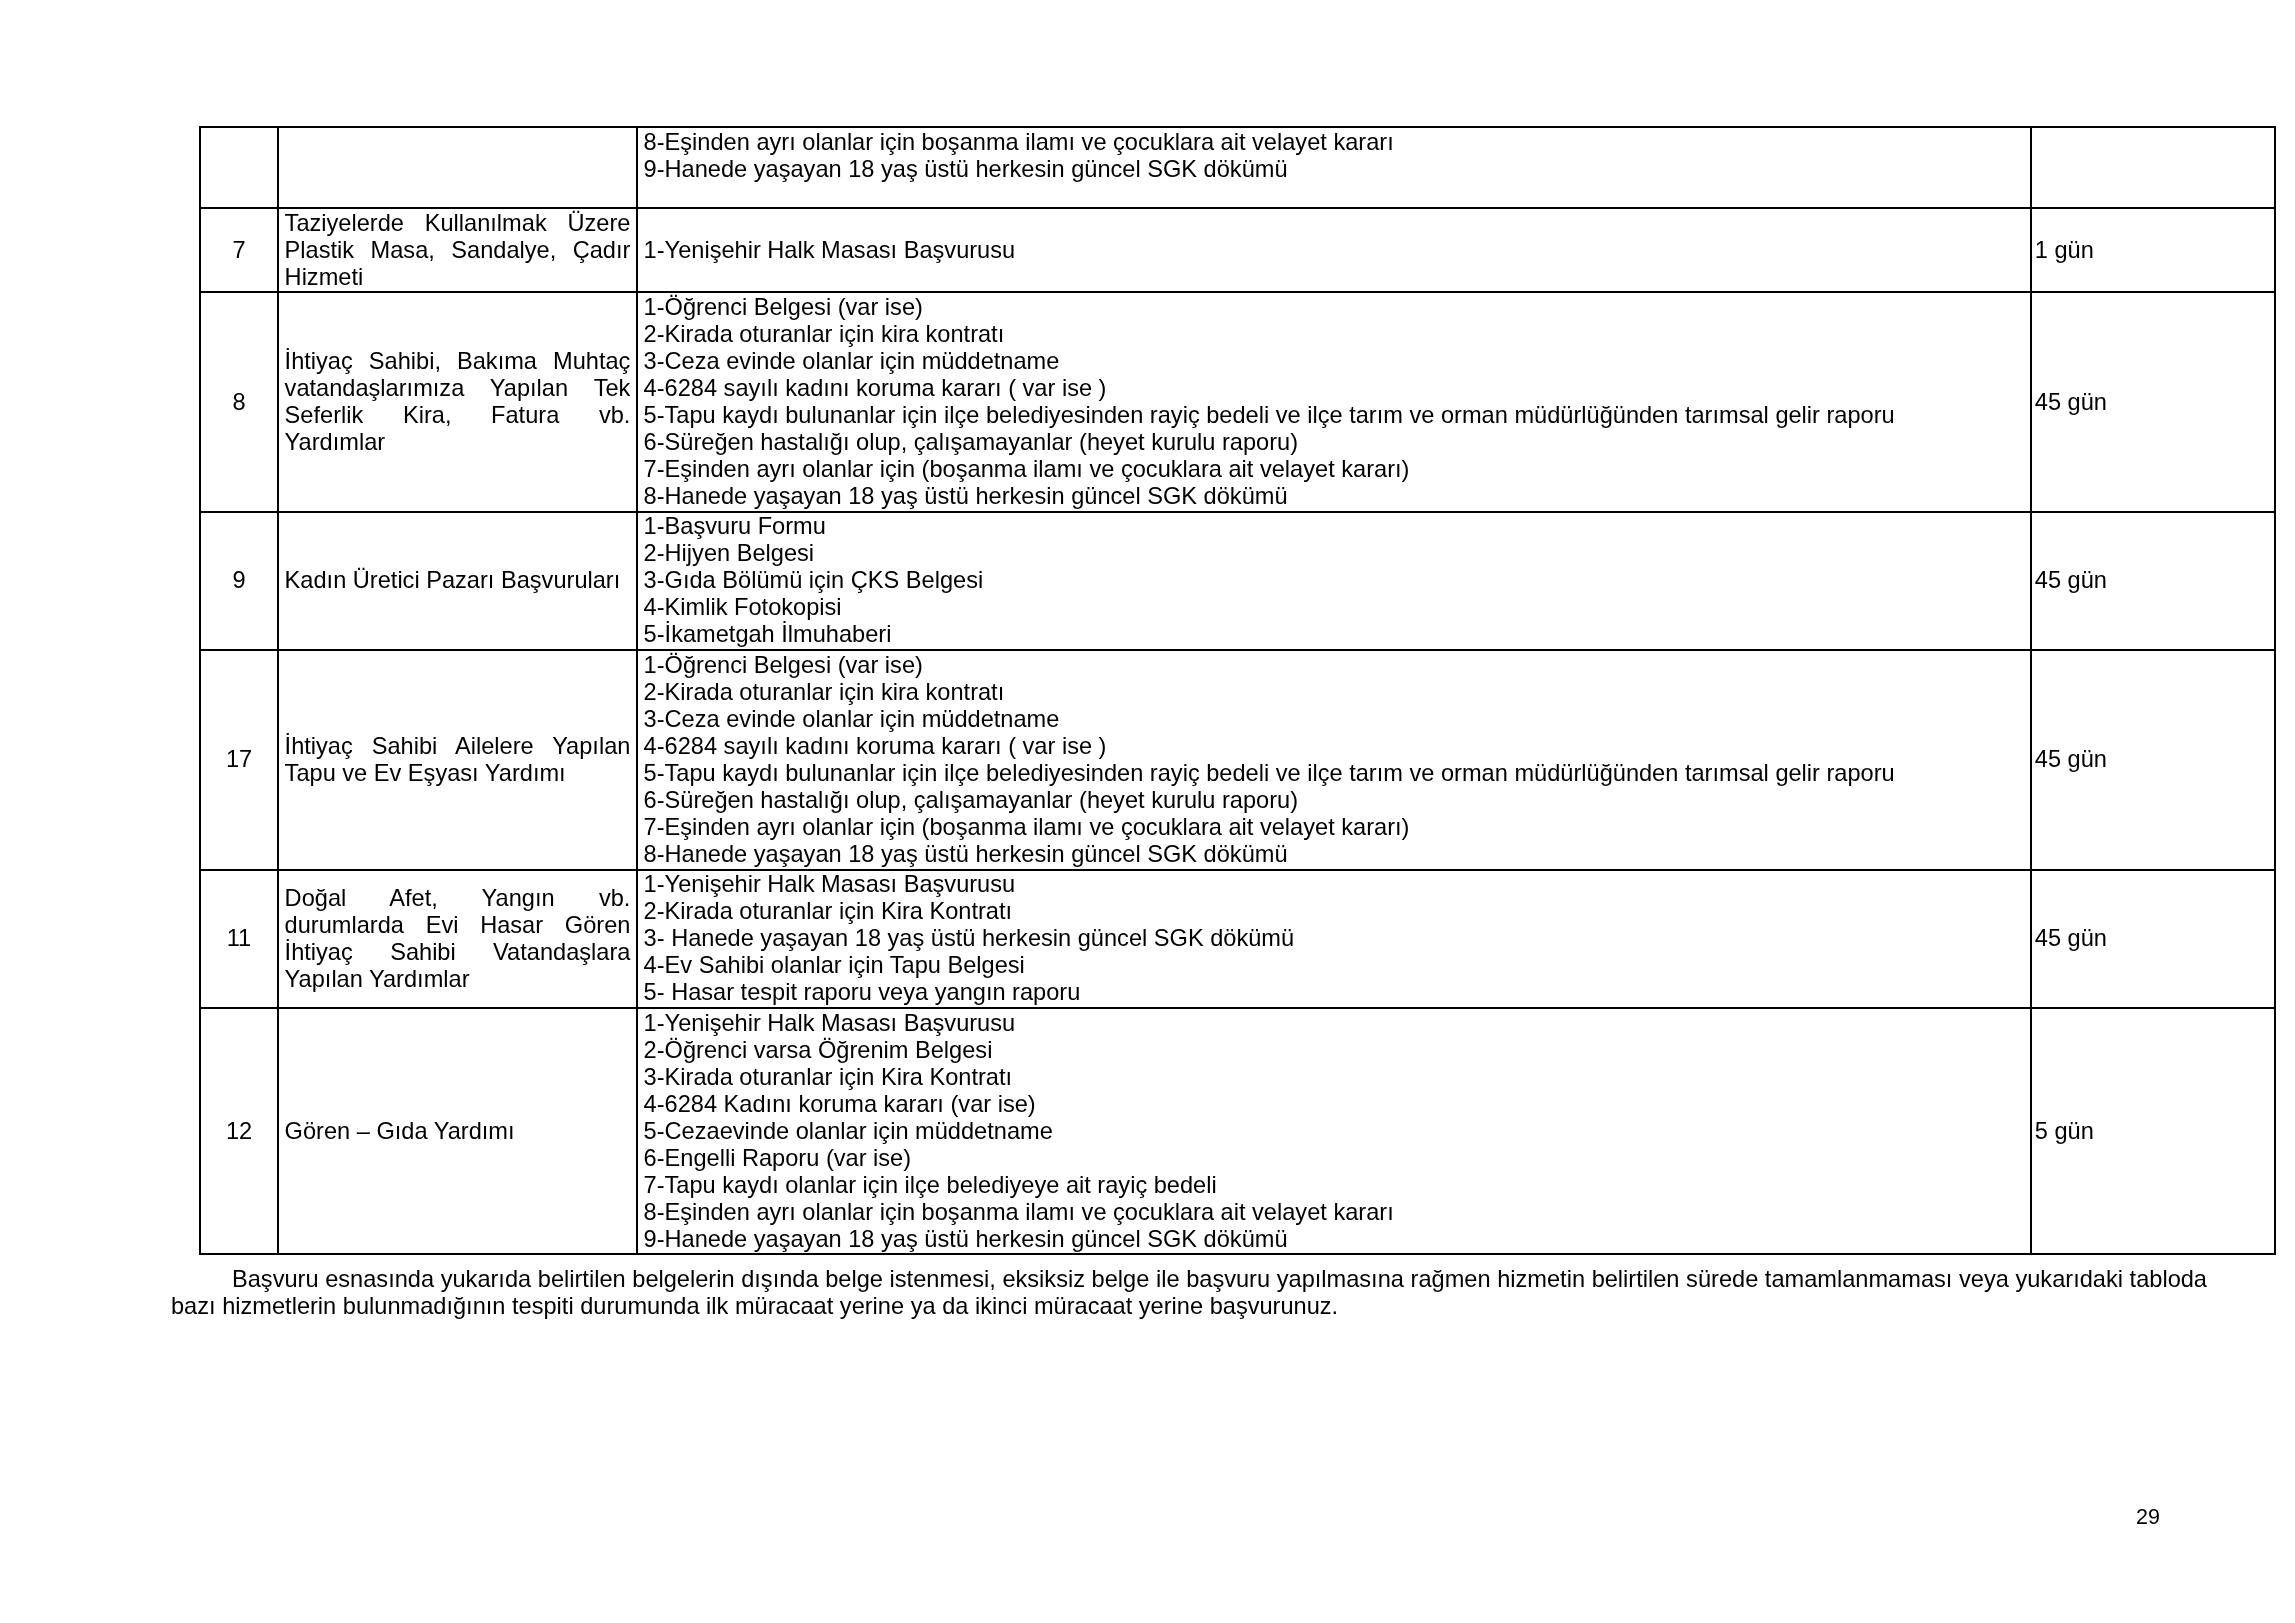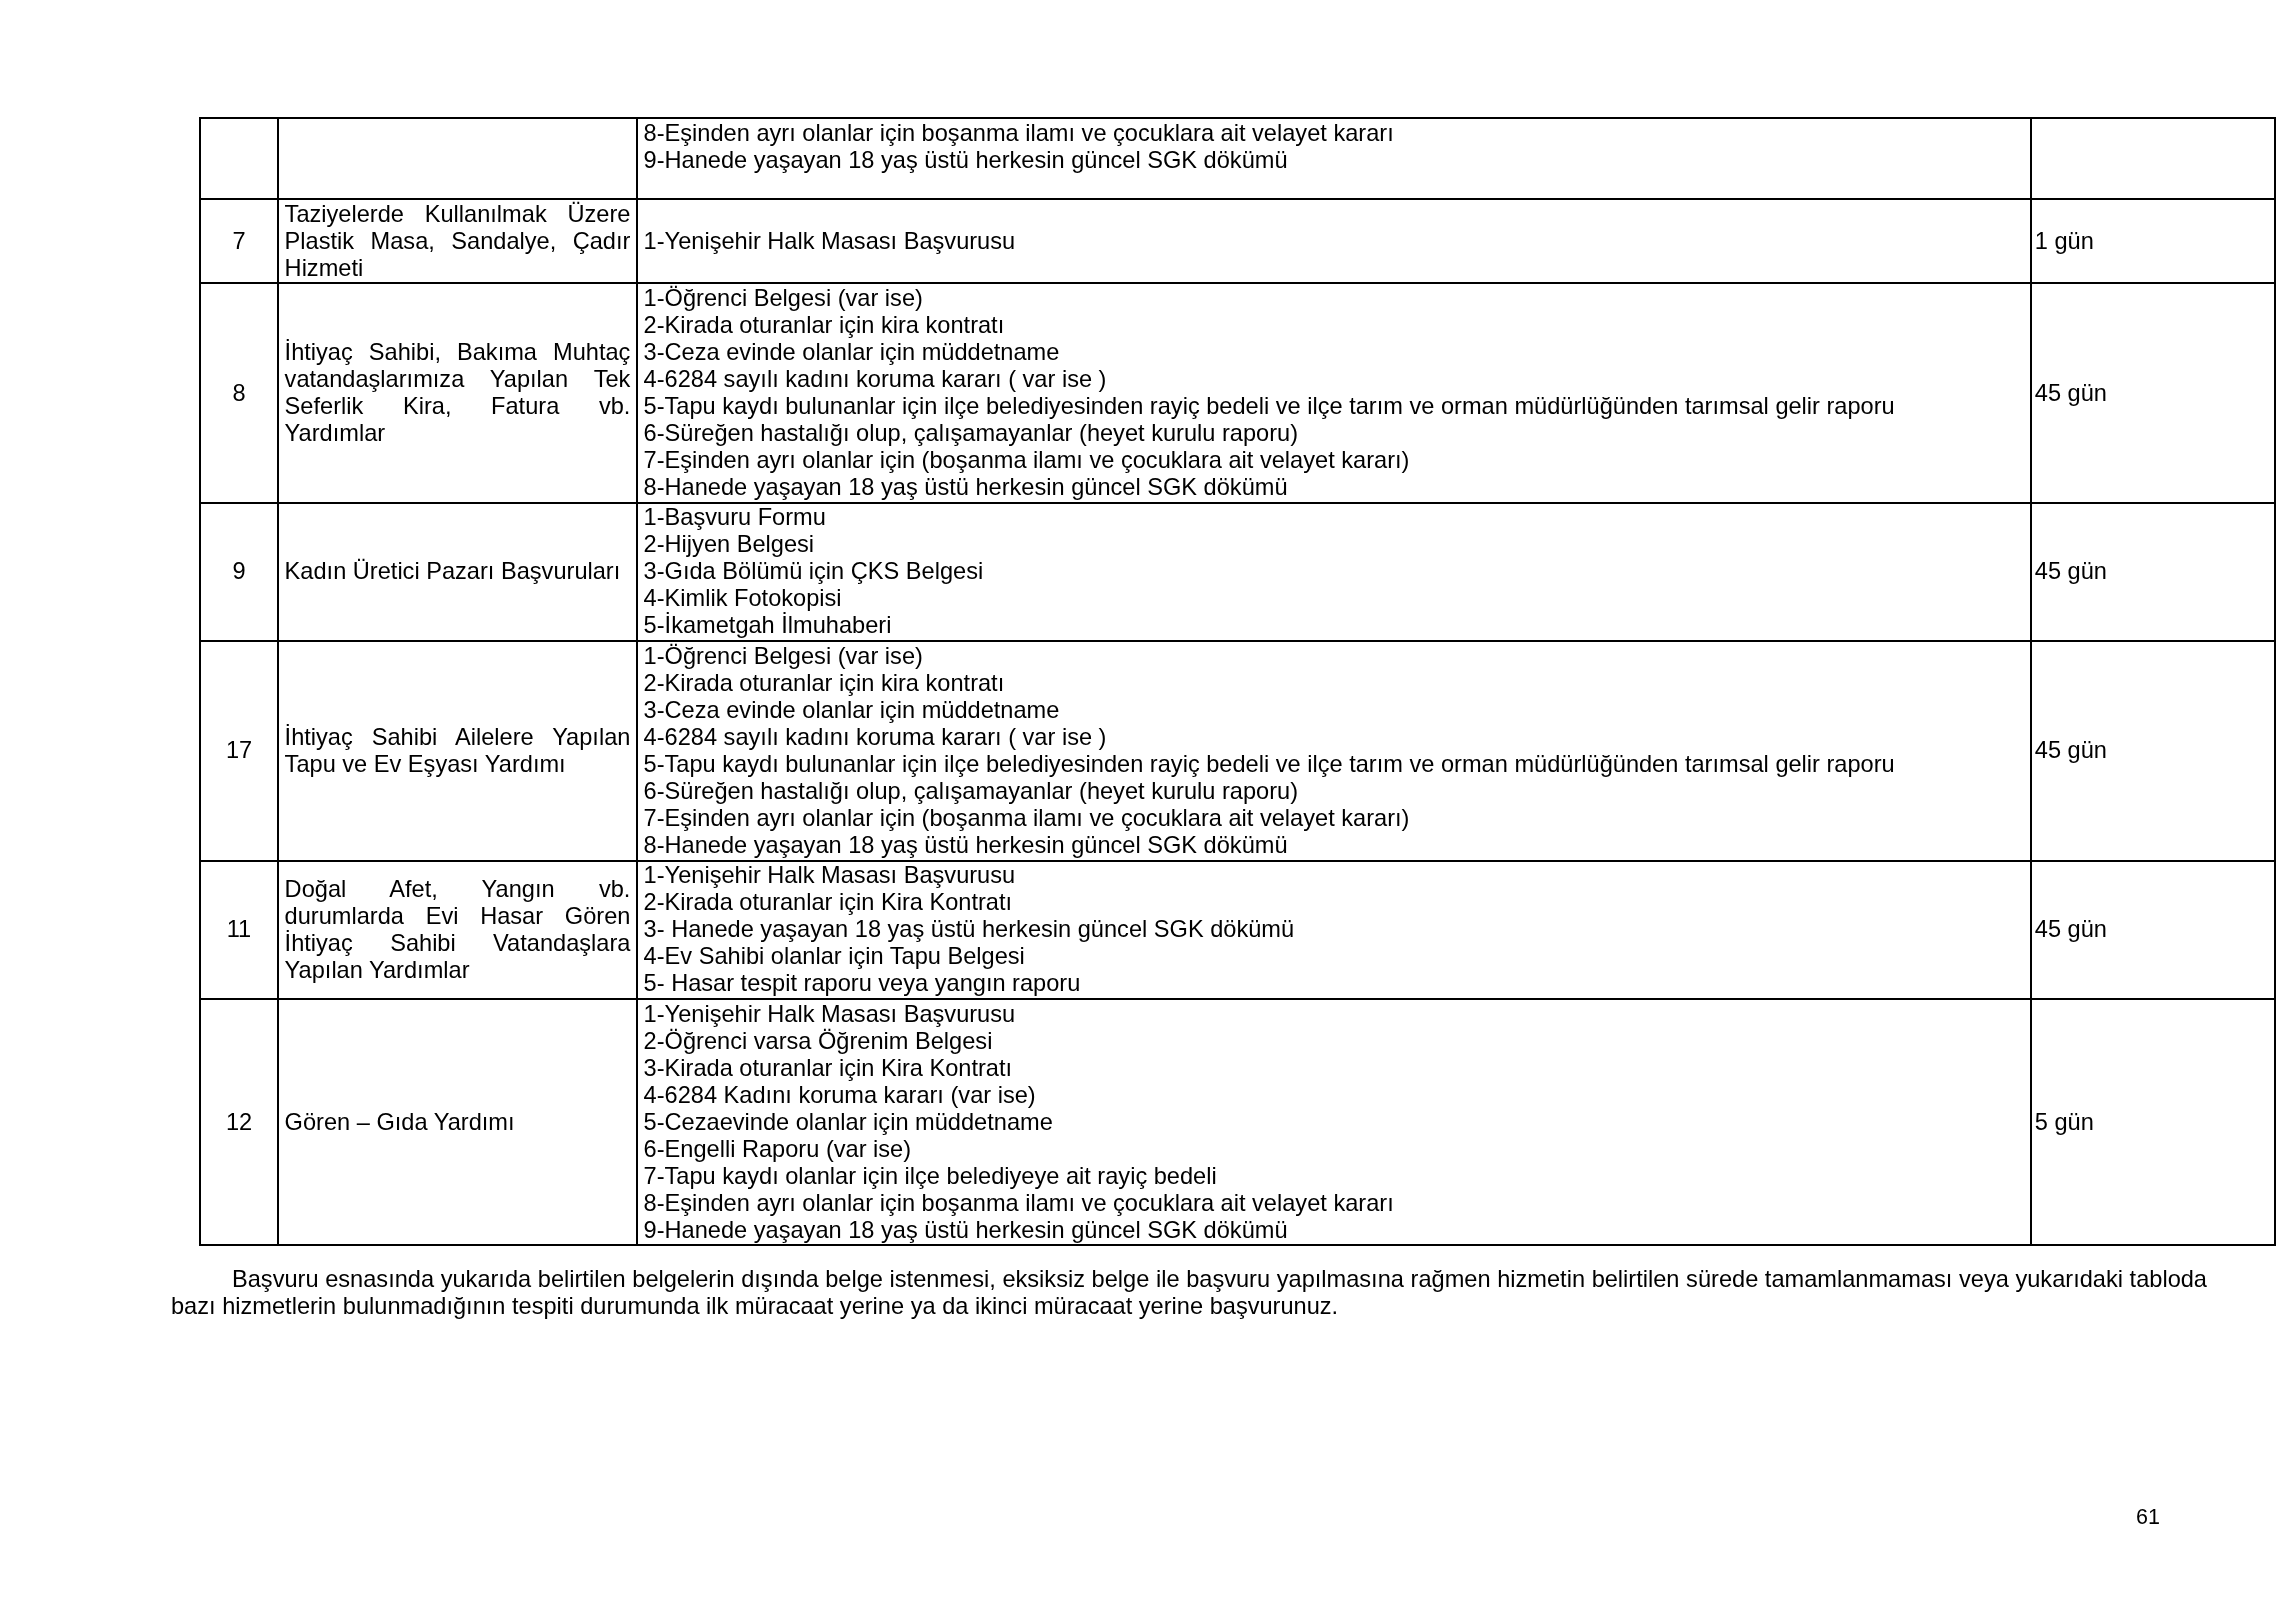--- a/index.html
+++ b/index.html
@@ -1,21 +1,21 @@
 <!DOCTYPE html>
 <html style="font-size:11px"><head>
 <meta charset="utf-8">
 <style>
   html,body{margin:0;padding:0;background:#ffffff;}
   .page{
     position:relative;width:2295px;height:1624px;background:#ffffff;
     font-family:"Liberation Sans",sans-serif;color:#000000;overflow:hidden;
   }
   table.svc{
-    position:absolute;left:199px;top:117px;width:2075px;
+    position:absolute;left:199px;top:126px;width:2075px;
     border-collapse:collapse;table-layout:fixed;
   }
   table.svc td{
     border:2.1px solid #000000;
     font-size:23.6px;line-height:27px;
     vertical-align:middle;overflow:hidden;
     word-wrap:break-word;
   }
   td.num{text-align:center;padding:0.7px 2.8px;}
   td.svcname{text-align:justify;padding:0.7px 5.6px;}
@@ -121,16 +121,16 @@
 7-Tapu kaydı olanlar için ilçe belediyeye ait rayiç bedeli
 8-Eşinden ayrı olanlar için boşanma ilamı ve çocuklara ait velayet kararı
 9-Hanede yaşayan 18 yaş üstü herkesin güncel SGK dökümü</td>
         <td class="dur">5 gün</td>
       </tr>
     </tbody>
   </table>
 
   <div class="footnote">Başvuru esnasında yukarıda belirtilen belgelerin dışında belge istenmesi, eksiksiz belge ile başvuru yapılmasına rağmen hizmetin belirtilen sürede tamamlanmaması veya yukarıdaki tabloda bazı hizmetlerin bulunmadığının tespiti durumunda ilk müracaat yerine ya da ikinci müracaat yerine başvurunuz.</div>
 
-  <div class="pageno">61</div>
+  <div class="pageno">29</div>
 
 </div>
 
 
 </body></html>

